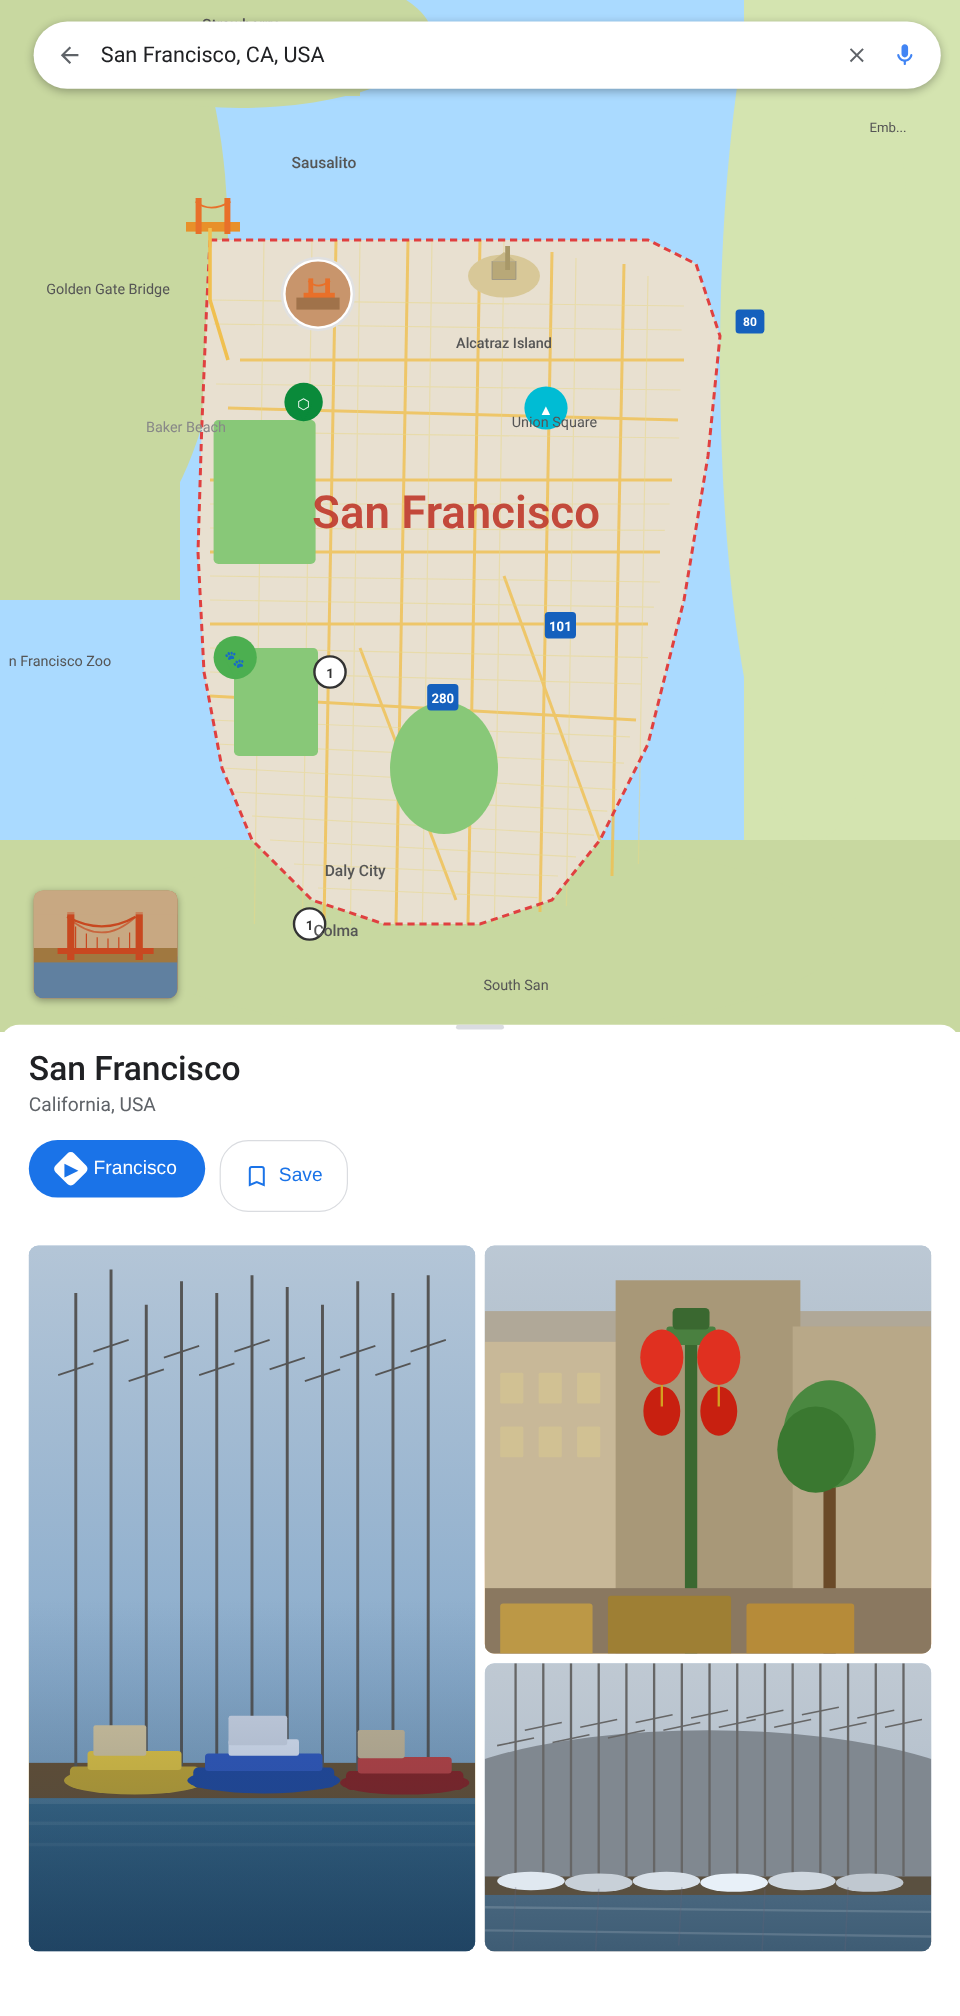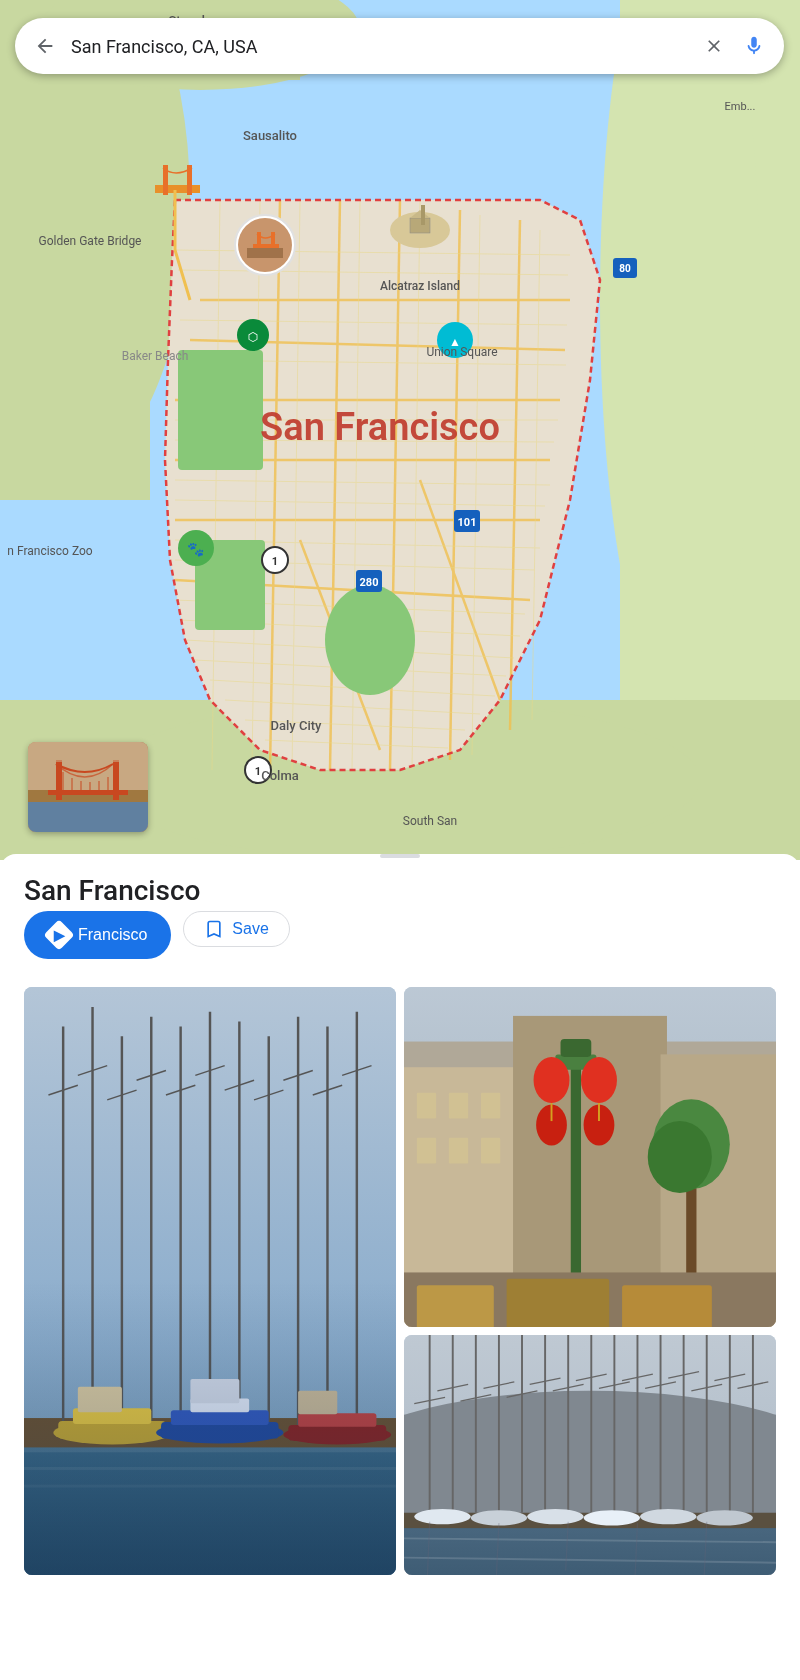--- a/index.html
+++ b/index.html
@@ -9,21 +9,21 @@
       min-height: 1680px;
       font-family: 'Roboto', Arial, sans-serif;
       background: #fff;
       overflow-x: hidden;
     }
 
     
     .search-bar {
       position: absolute;
       top: 18px;
-      left: 15px;
+      left: 28px;
       right: 16px;
       height: 56px;
       background: #fff;
       border-radius: 28px;
       display: flex;
       align-items: center;
       padding: 0 16px;
       box-shadow: 0 2px 8px rgba(0,0,0,0.3);
       z-index: 10;
       gap: 12px;
@@ -172,21 +172,21 @@
       align-items: center;
       gap: 8px;
       background: #fff;
       color: #1a73e8;
       border: 1.5px solid #dadce0;
       border-radius: 24px;
       padding: 12px 20px;
       font-size: 16px;
       font-weight: 500;
       cursor: pointer;
-      height: 36px;
+      height: 60px;
     }
 
     
     .photo-grid {
       display: grid;
       grid-template-columns: 1fr 1fr;
       grid-template-rows: 340px 240px;
       gap: 8px;
     }
     .photo-cell {
@@ -419,20 +419,21 @@
         <rect y="0" width="120" height="20" fill="#c8a882" opacity="0.6"></rect>
       </svg>
     </div>
   </div>
 </div>
 
 <div class="bottom-sheet">
   <div class="sheet-handle"></div>
 
   <h1 class="place-name">San Francisco</h1>
+  <p class="place-subtitle">California, USA</p>
 
   <div class="action-buttons">
 
     <button class="btn-directions">
       <div class="dir-diamond">
         <span class="dir-arrow">▶</span>
       </div>
       <span>Francisco</span>
     </button>
 

